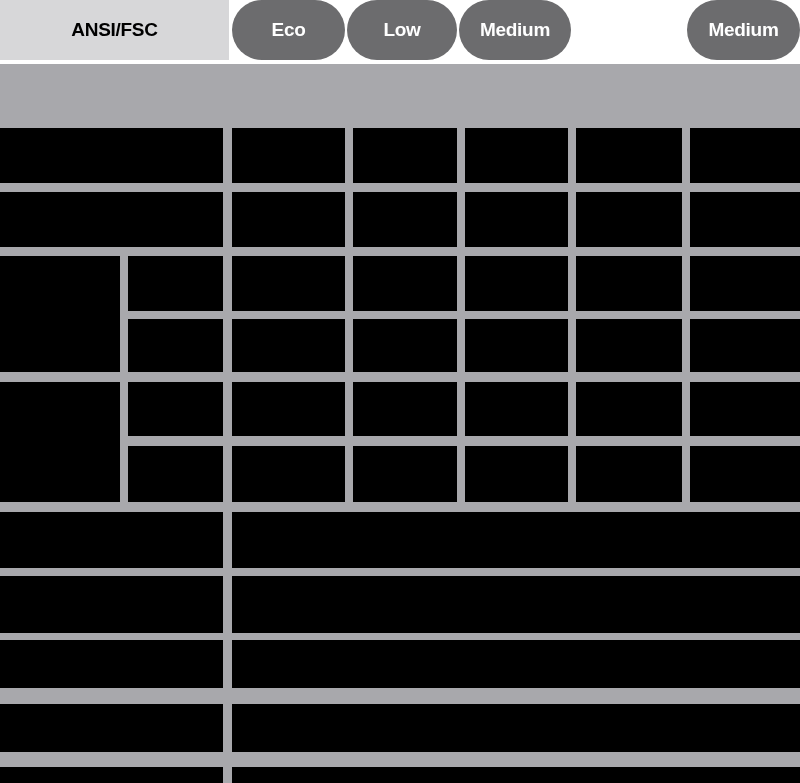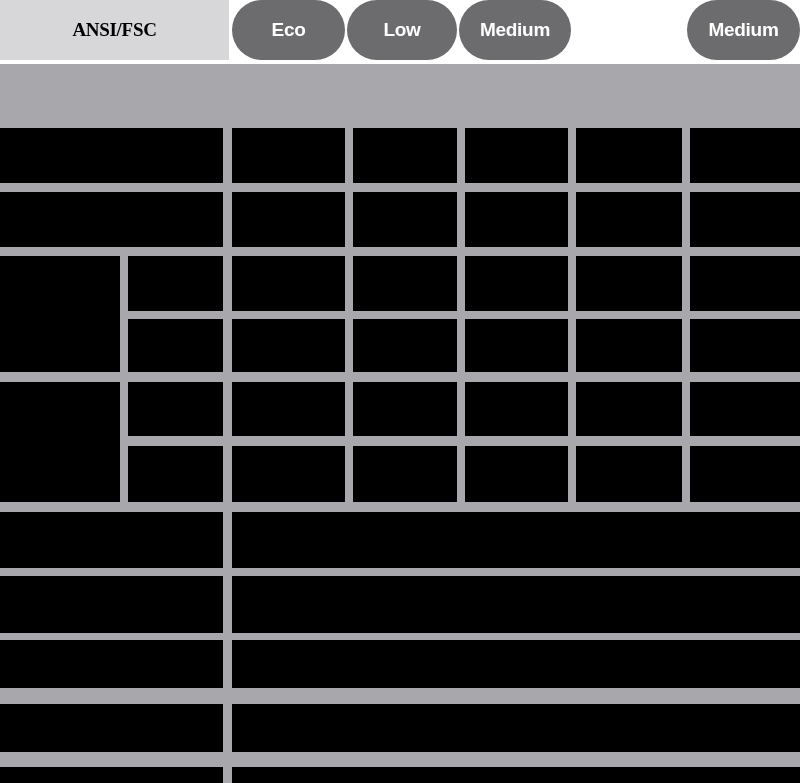--- a/index.html
+++ b/index.html
@@ -28,21 +28,21 @@
     position: absolute;
     top: 0;
     height: 60px;
     display: flex;
     align-items: center;
     justify-content: center;
     font-weight: bold;
     font-size: 19px;
     letter-spacing: -0.3px;
   }
-  .hdr-light { background: var(--header-light); color: var(--text-dark); font-family: Liberation Serif, serif; }
+  .hdr-light { background: var(--header-light); color: var(--text-dark); }
   .hdr-dark  { background: var(--header-dark);  color: var(--text-light); border-radius: 30px; }
   .h-ansi  { left: 0;     width: 229px; }
   .h-eco   { left: 232px; width: 113px; }
   .h-low   { left: 347px; width: 110px; align-items: center; }
   .h-med   { left: 459px; width: 112px; }
   .h-high  { left: 573px; width: 112px; }
   .h-turbo { left: 687px; width: 113px; }
   
   .body-panel {
     position: absolute;

